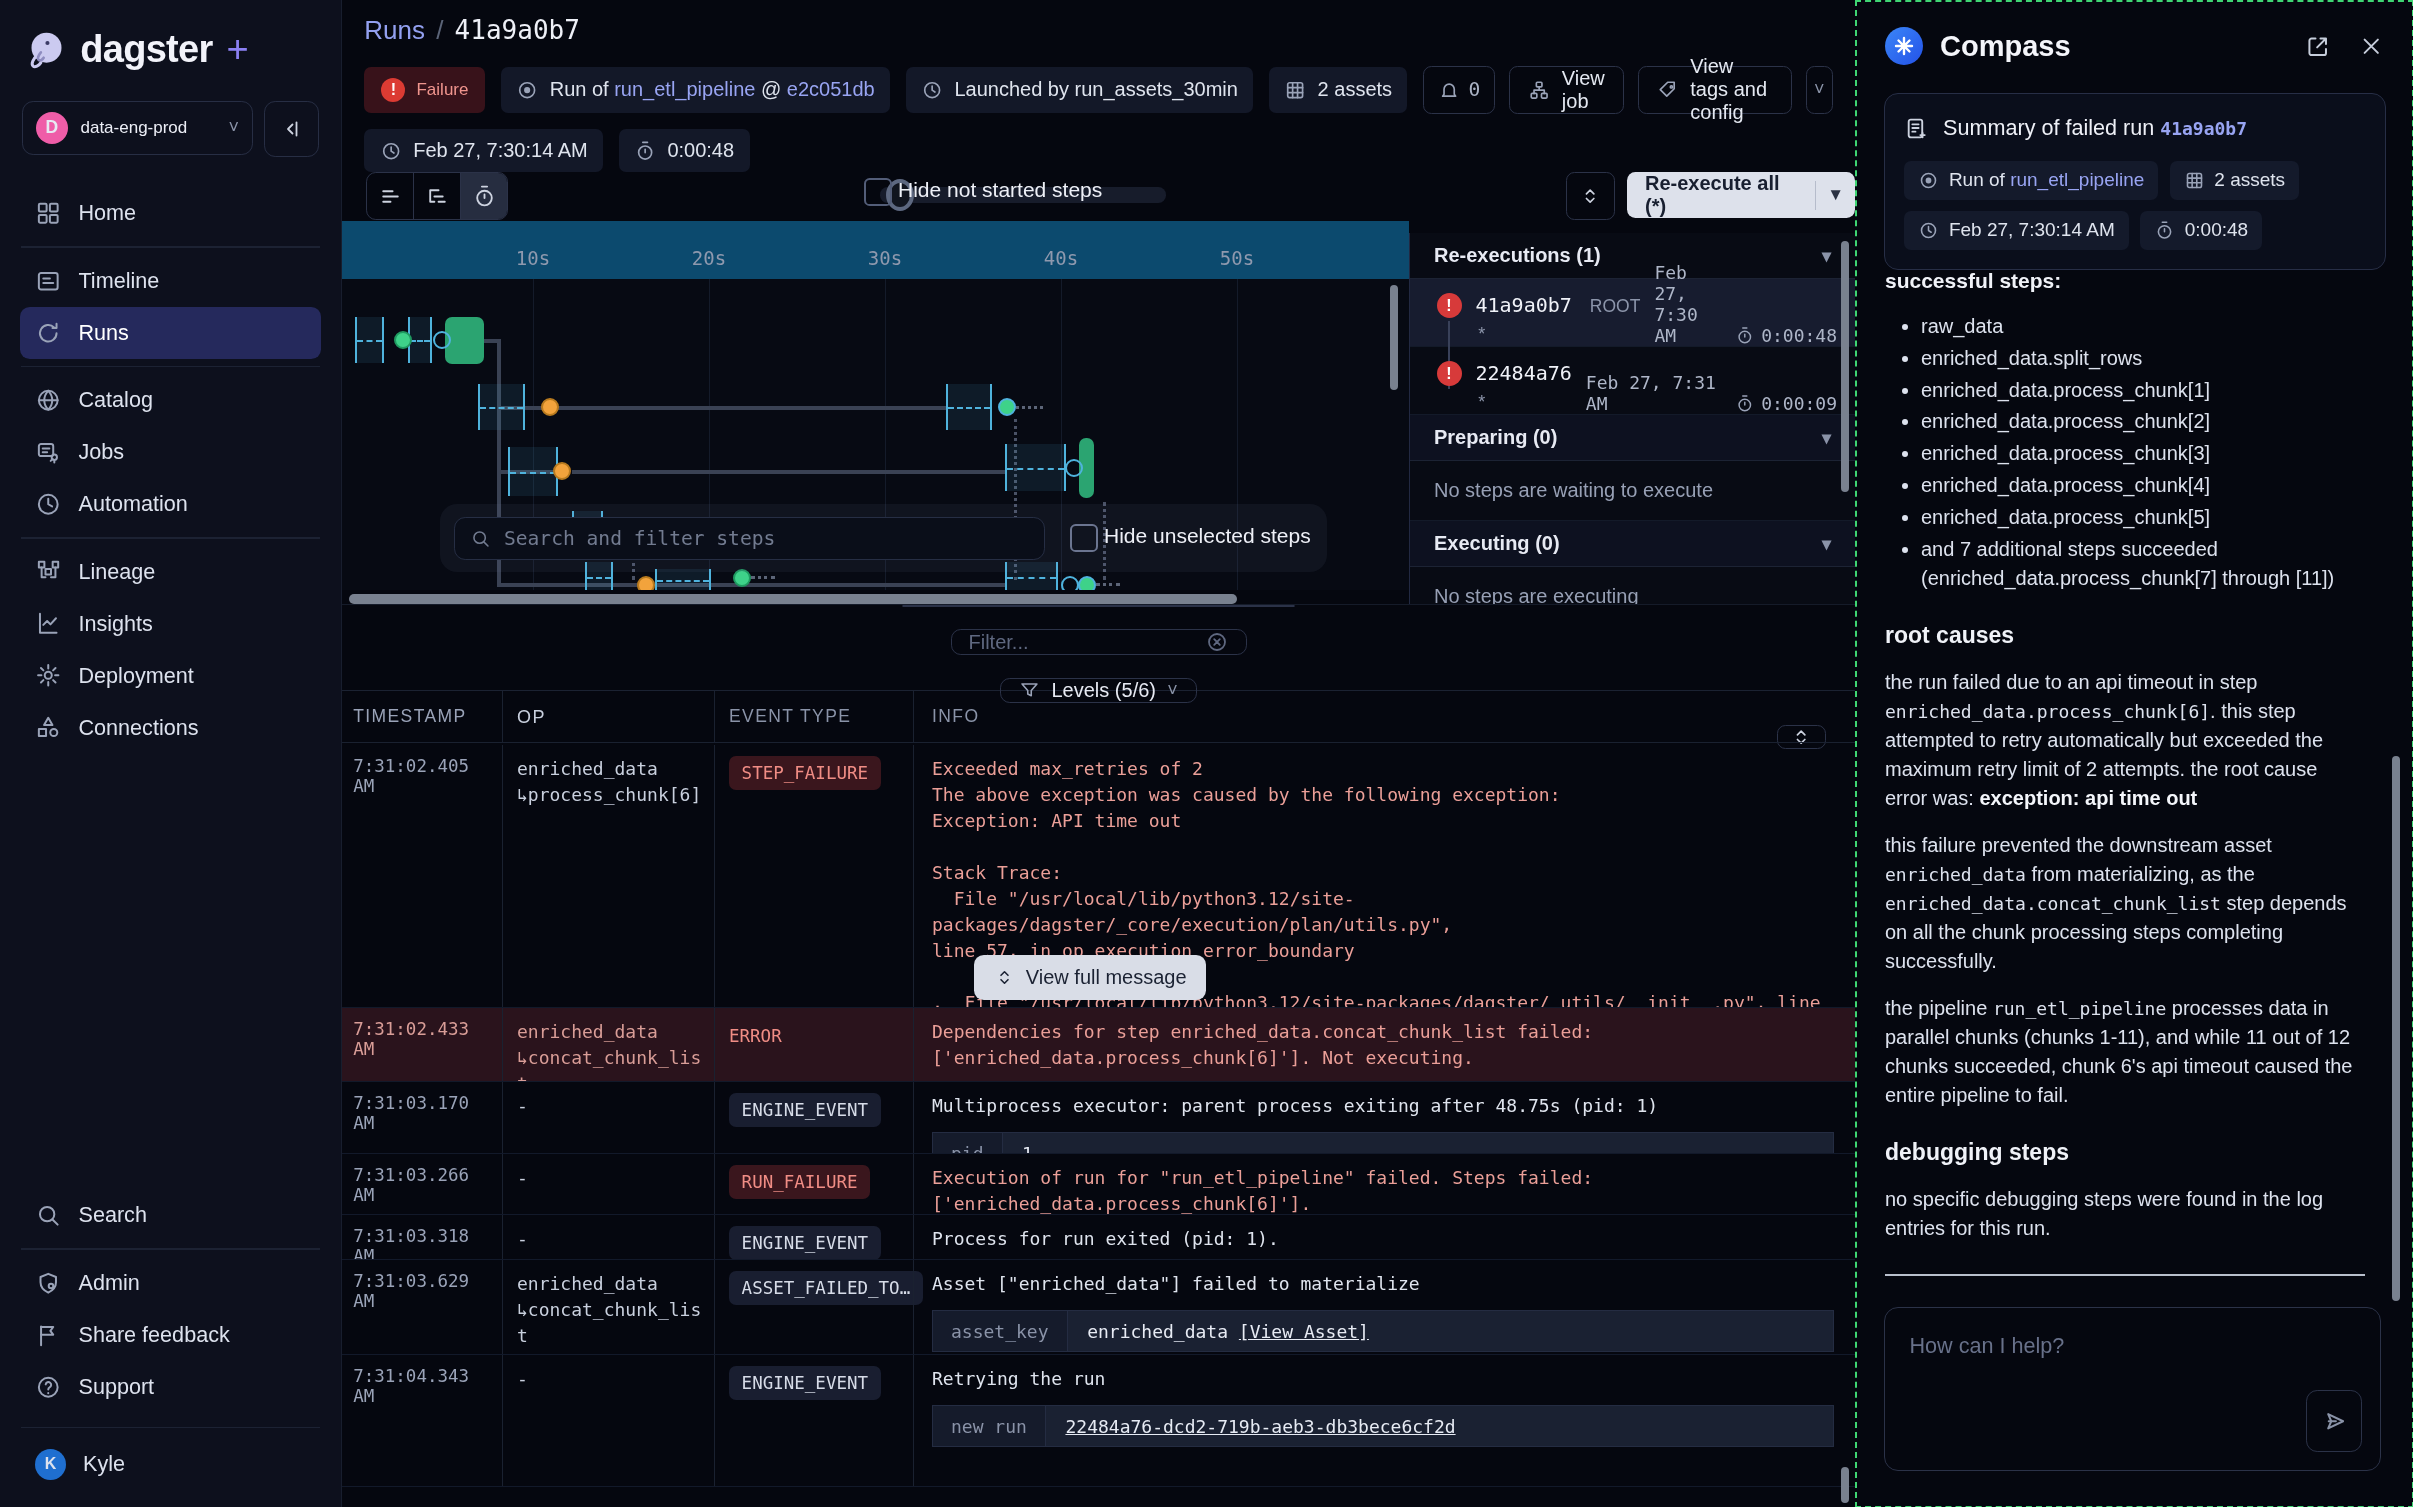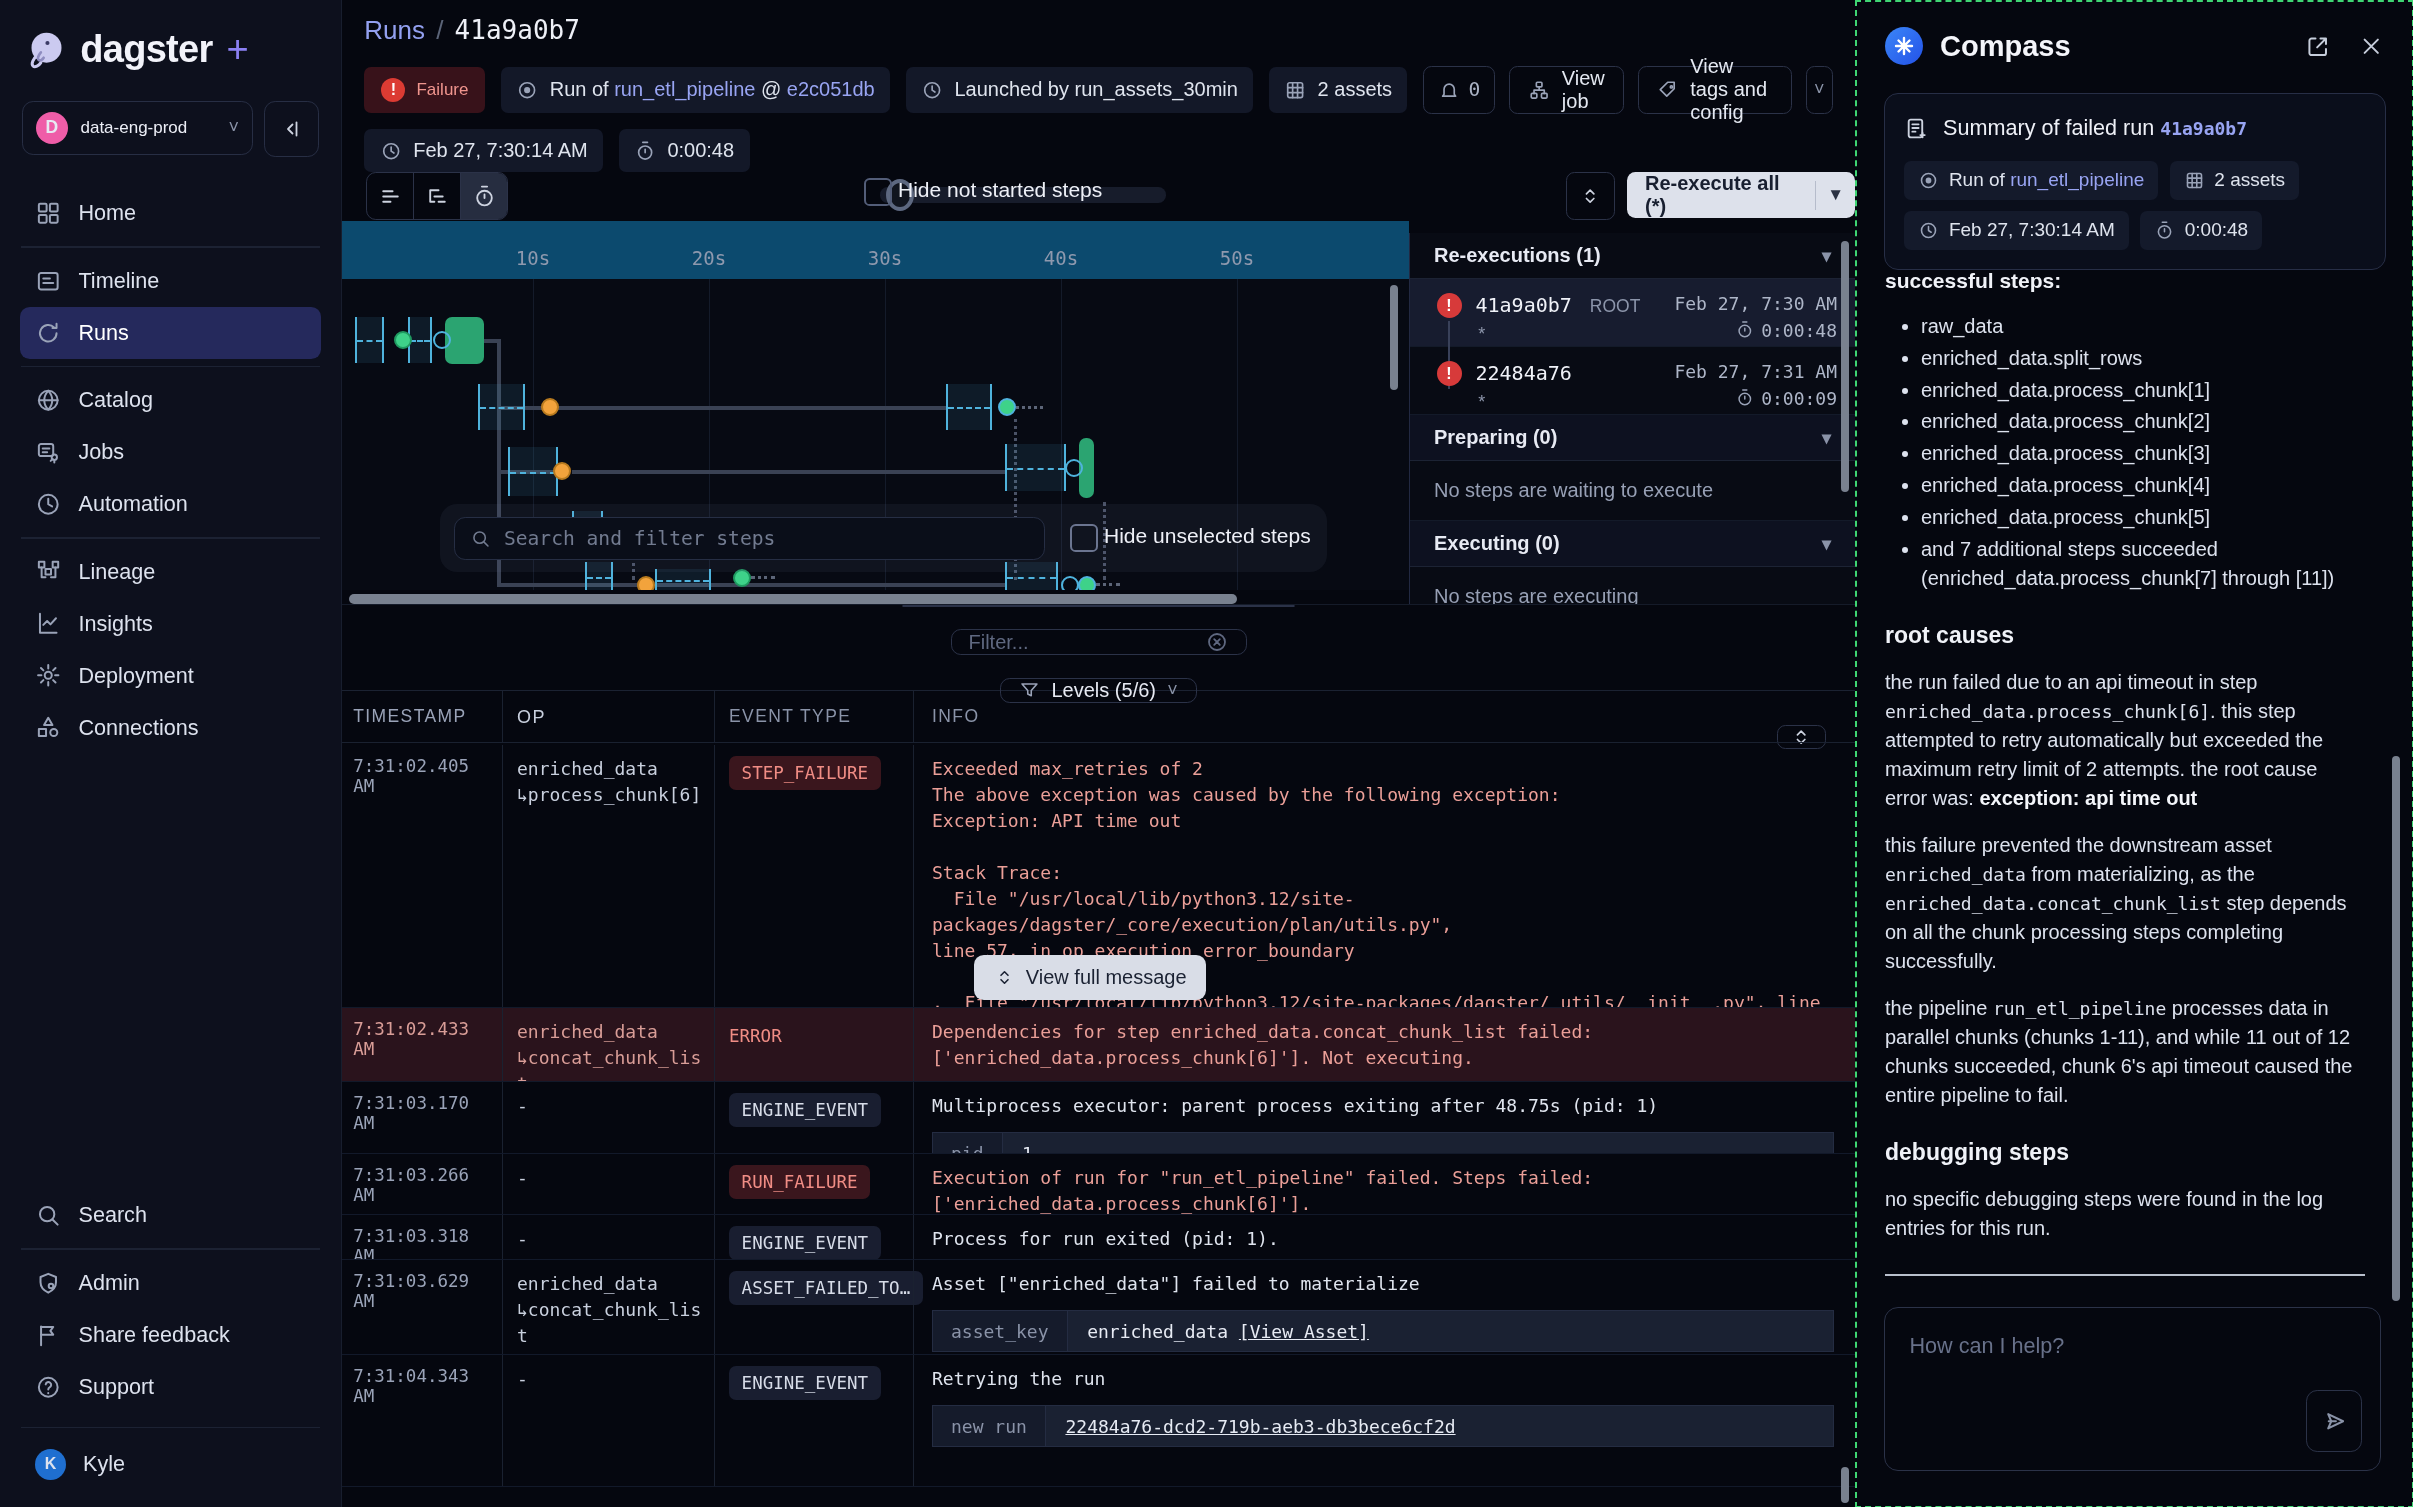--- a/index.html
+++ b/index.html
@@ -115,21 +115,21 @@
   .rxrun{position:relative;display:flex;gap:14px;padding:14px 18px 0 26.5px;height:68px;box-sizing:border-box;
          border-bottom:1.4px solid #131a29;cursor:pointer;}
   .rxrun.sel{background:#171c2f;}
   .errdot{width:25px;height:25px;border-radius:50%;background:#d73a3a;color:#fff;font-weight:800;
           font-size:16px;display:flex;align-items:center;justify-content:center;flex:none;z-index:2;}
   .rxmain{display:flex;flex-direction:column;gap:7px;flex:1;}
   .rxtop{display:flex;gap:18px;align-items:baseline;}
   .rxid{font-size:20px;color:#f0f2f8;}
   .rxtag{font-size:17.5px;color:#8c95aa;}
   .rxsub{font-size:18px;color:#8c95aa;padding-left:2.8px;}
-  .rxright{display:flex;flex-direction:column;align-items:flex-end;gap:5.6px;}
+  .rxright{display:flex;align-items:flex-end;gap:5.6px;}
   .rxdate{font-size:18px;color:#aeb6c8;}
   .rxdur{display:flex;gap:7px;align-items:center;font-size:18px;color:#aeb6c8;}
   .rxdur .icon{width:19.6px;height:19.6px;}
   .rxconn{position:absolute;left:38px;top:42px;width:2.1px;height:68px;background:#39415a;z-index:1;}
   .rxgrp{height:45px;display:flex;justify-content:space-between;align-items:center;padding:0 24px;
          font-weight:700;font-size:20px;background:#0d1120;border-bottom:1.4px solid #1c2334;cursor:pointer;}
   .rxempty{padding:18px 24px;font-size:20px;color:#97a0b5;border-bottom:1.4px solid #131a29;}
 
   
   .etoolbar{position:absolute;top:604px;left:0;width:1513px;height:87px;border-top:1.4px solid #151b29;

